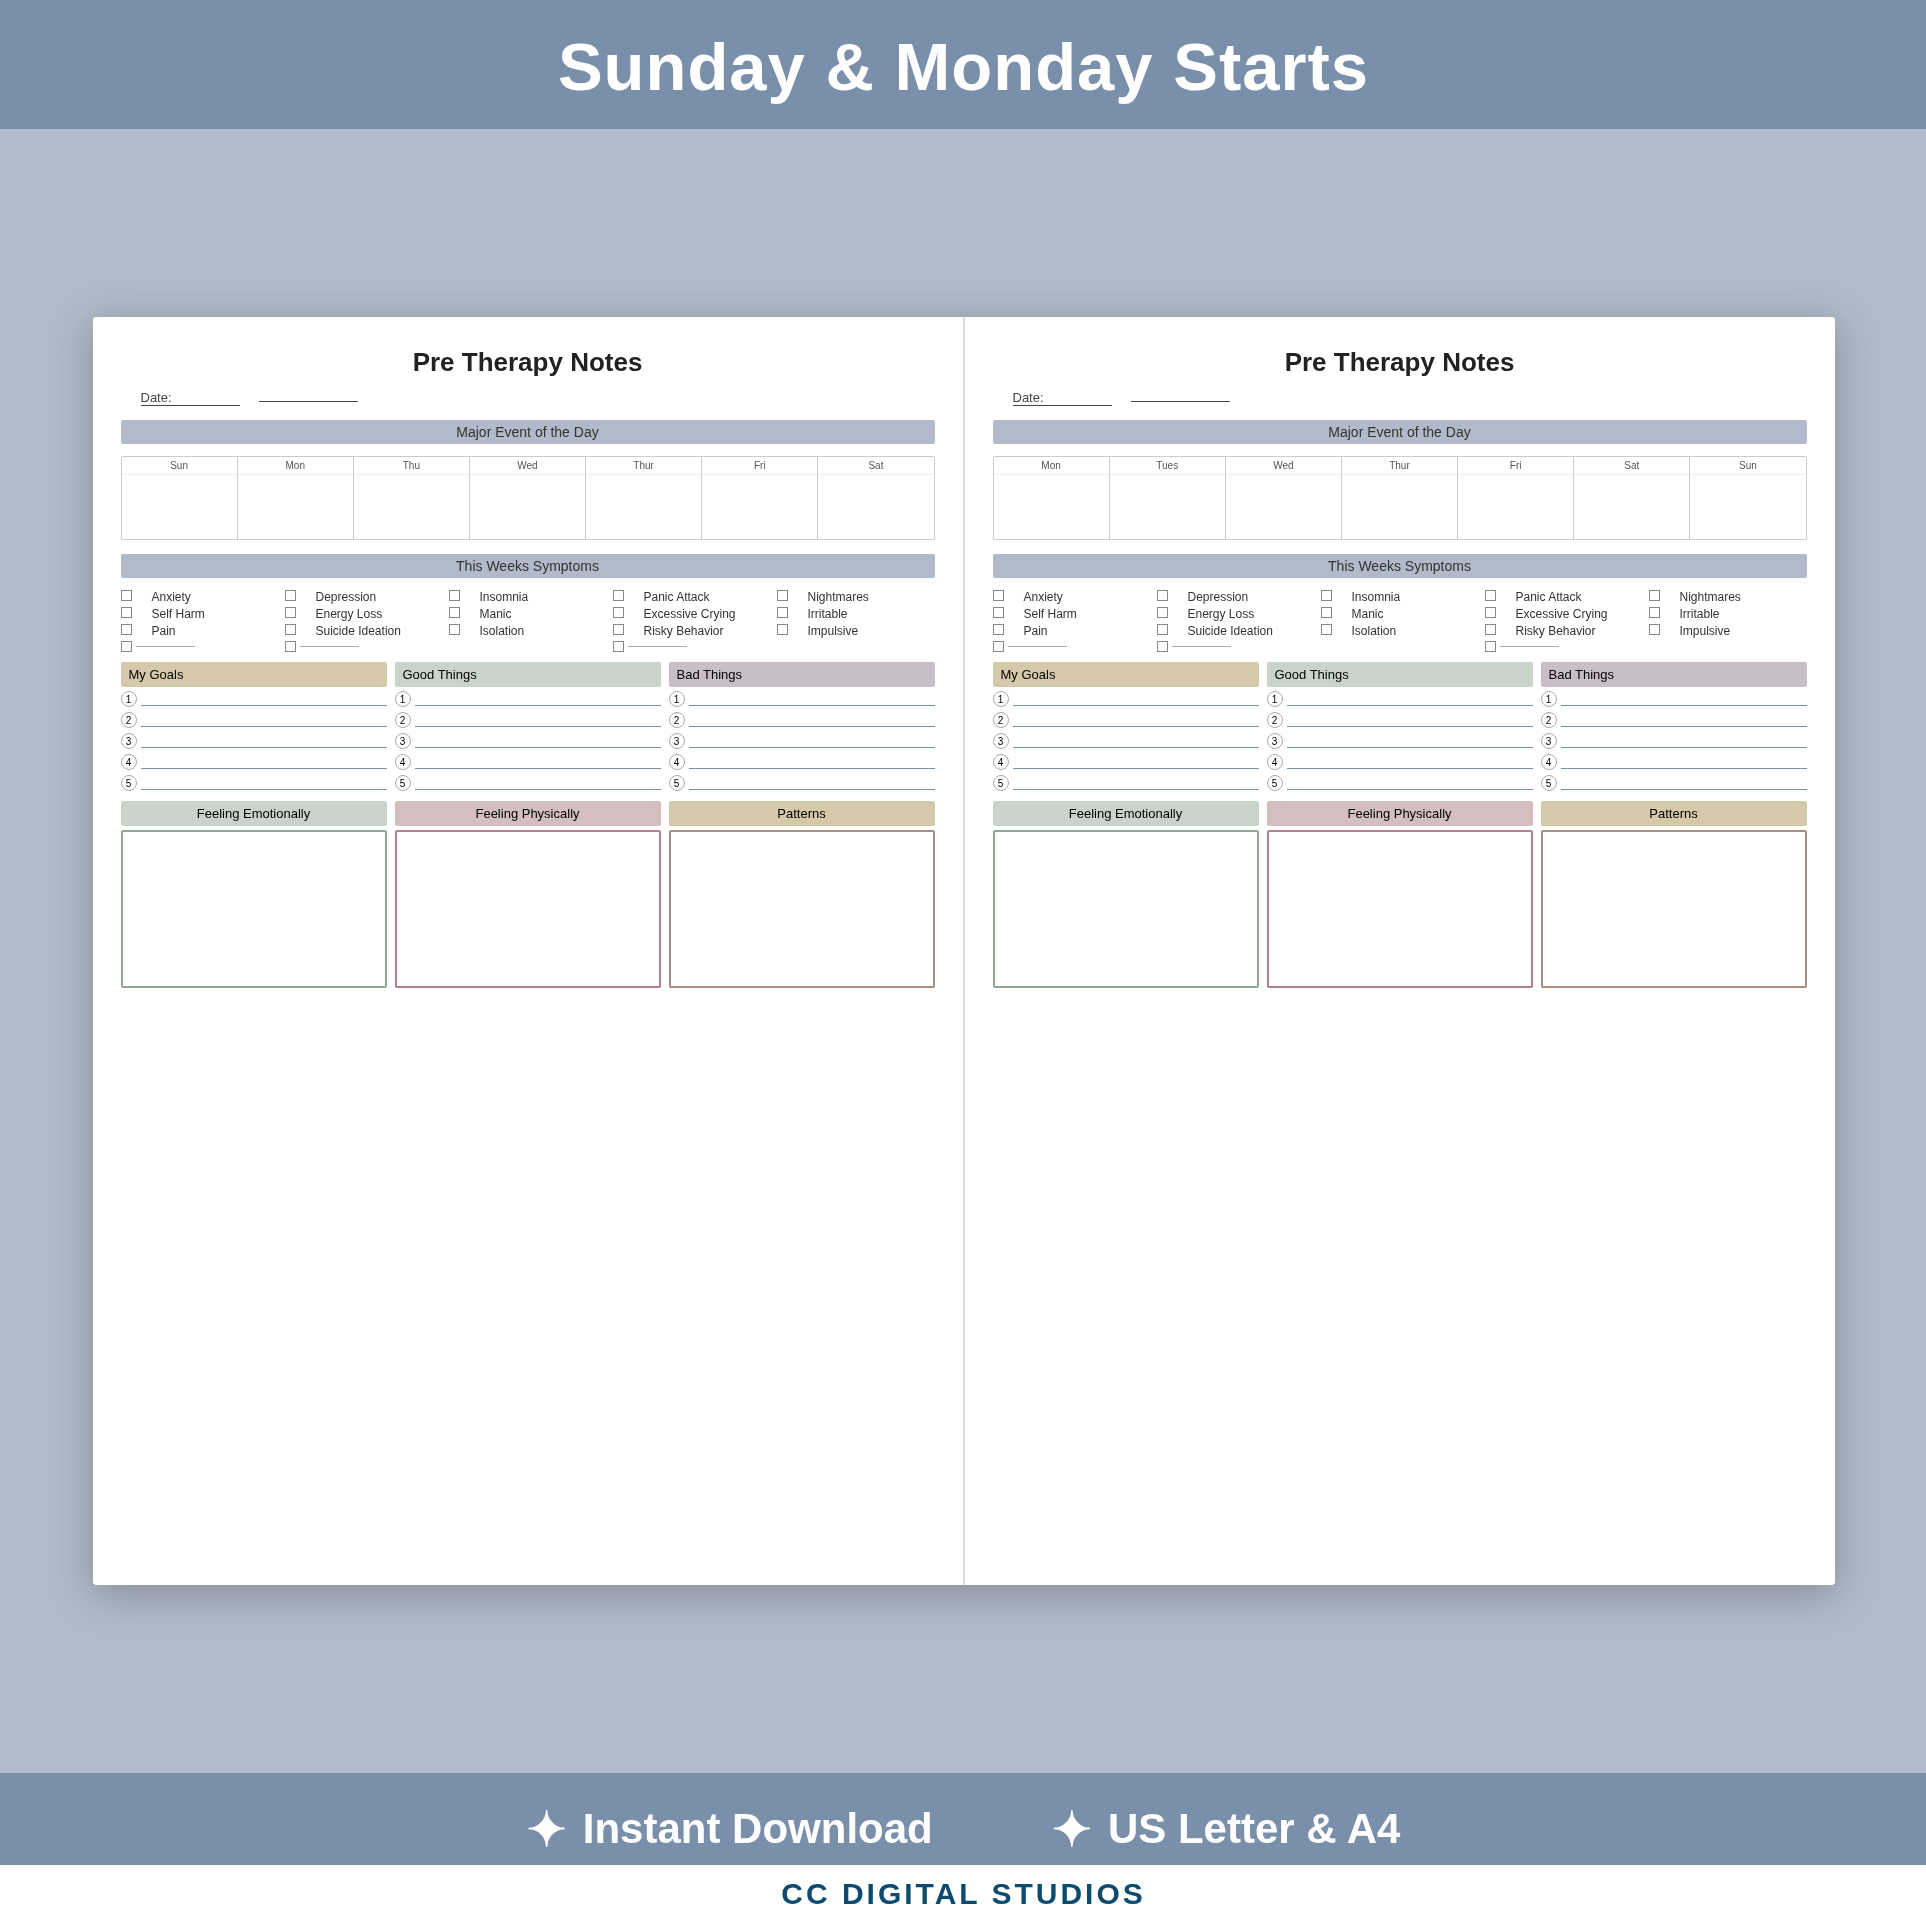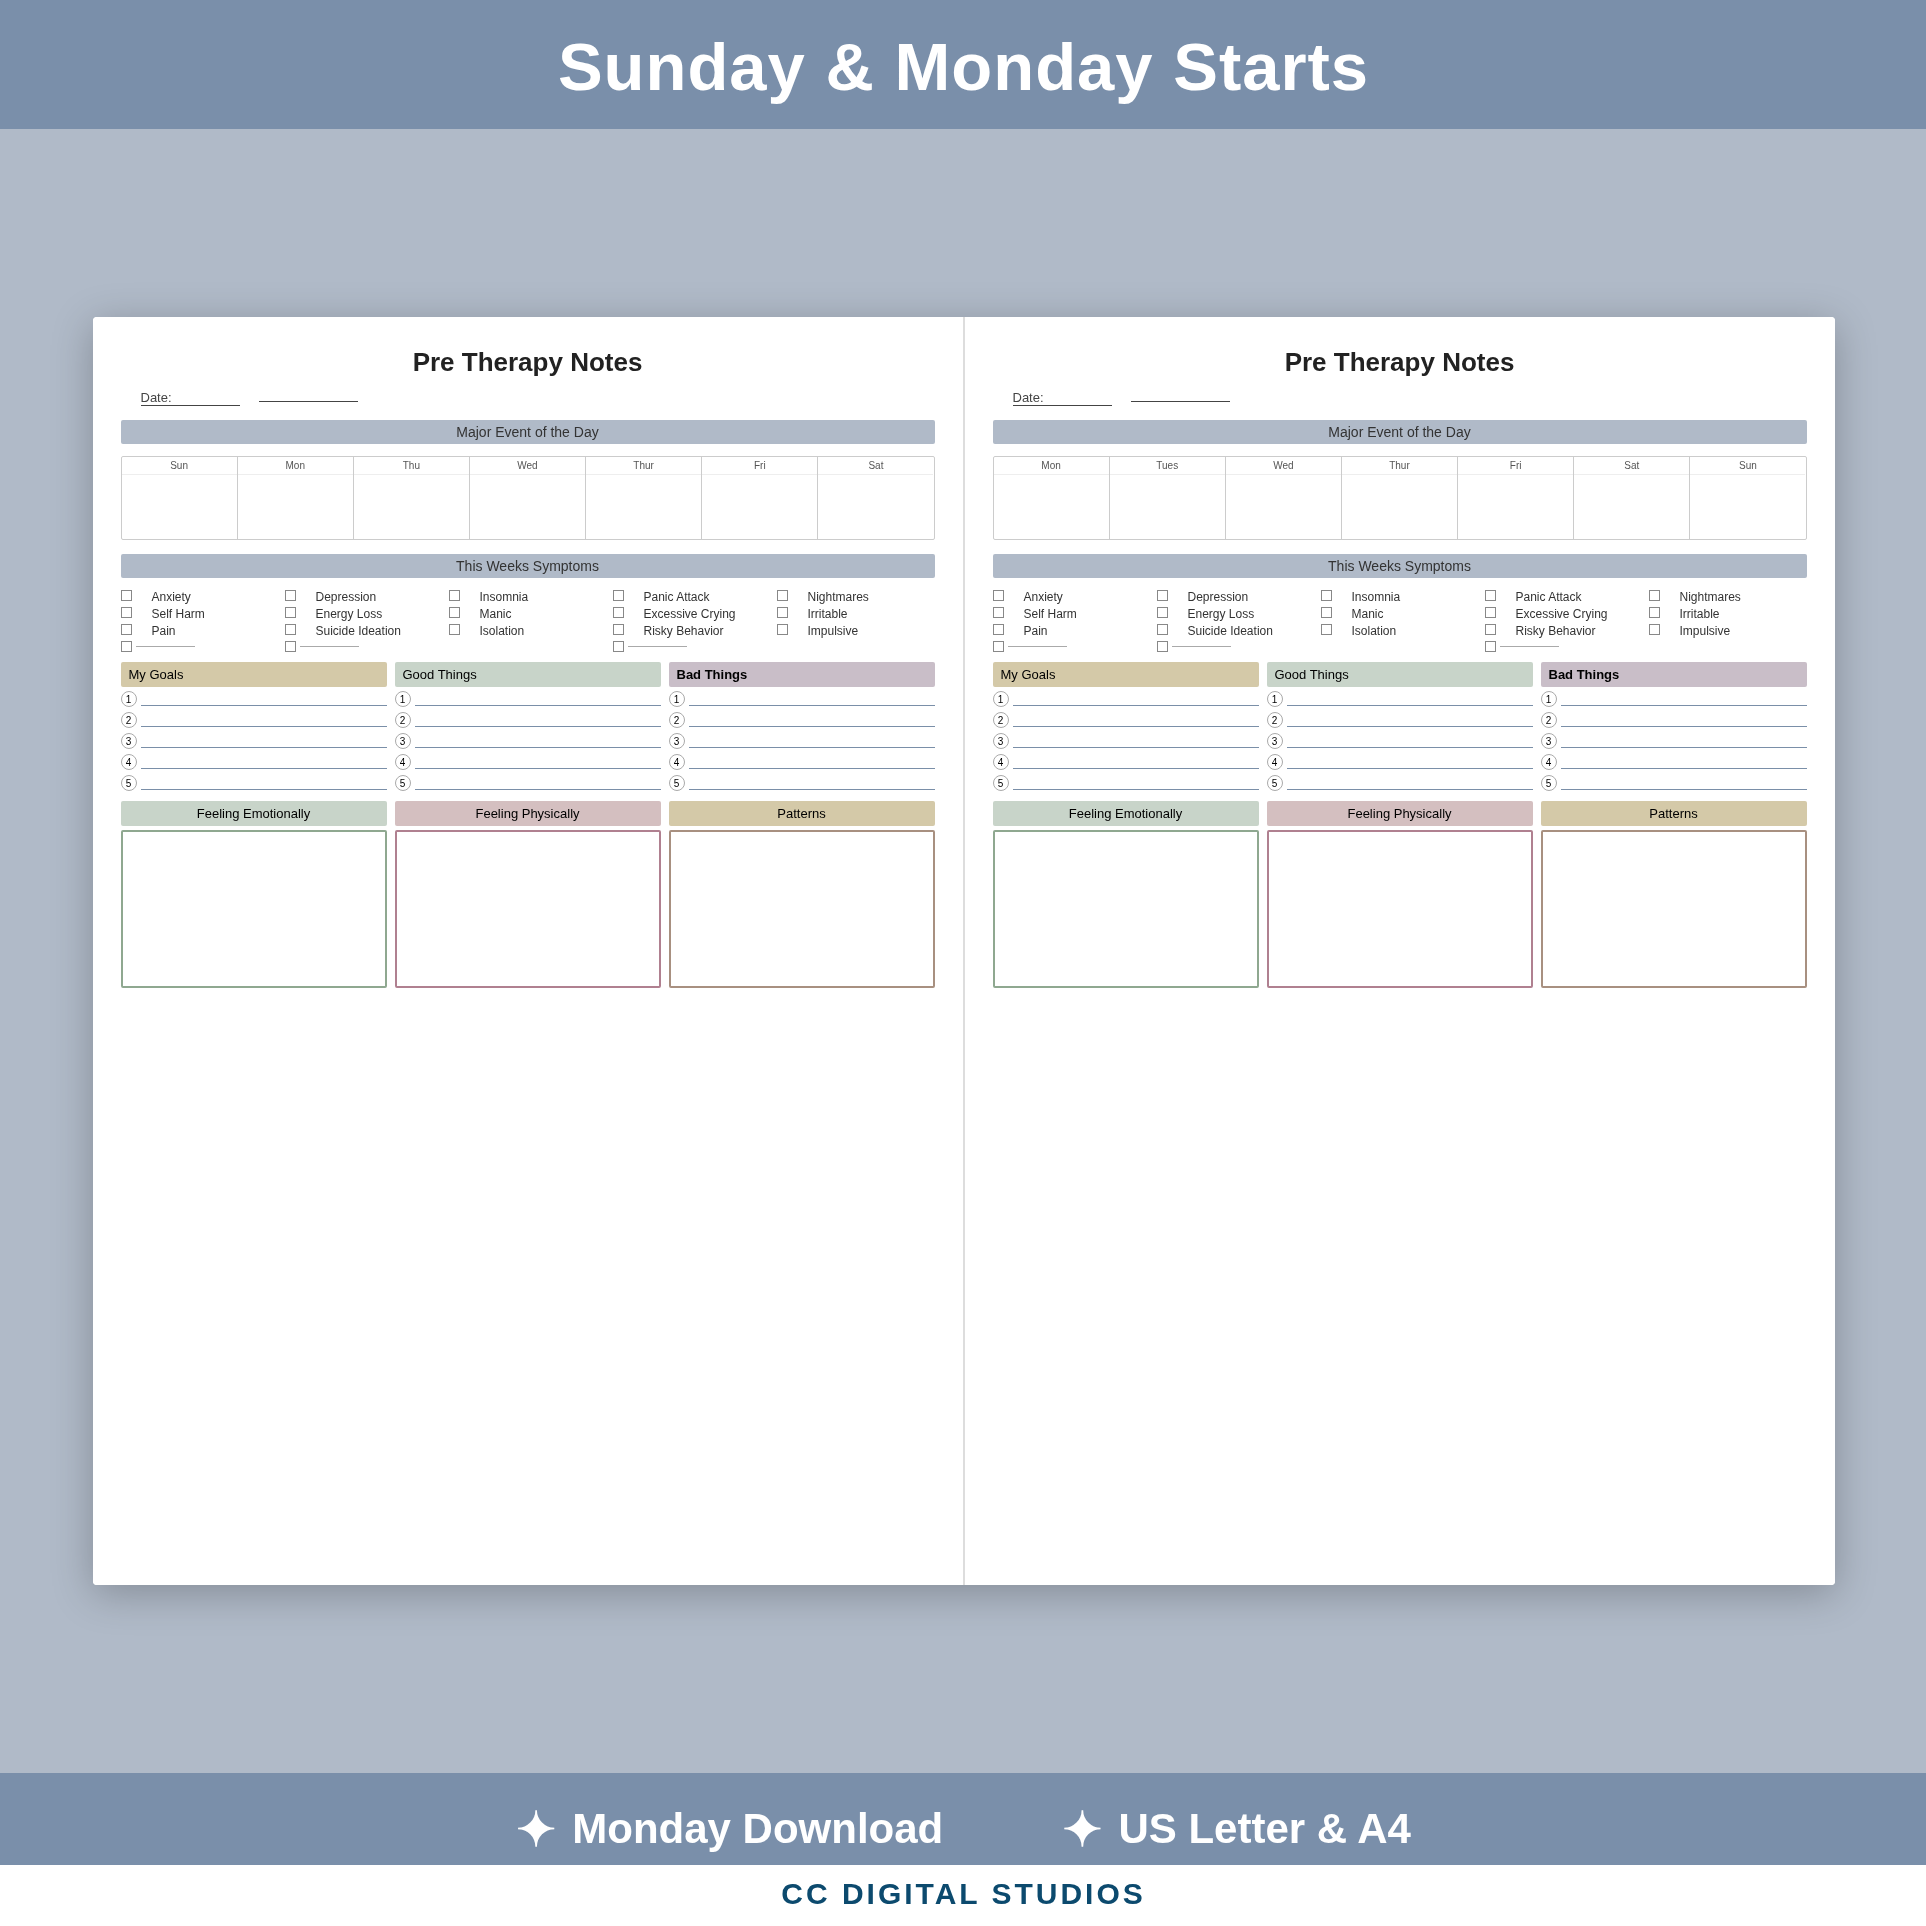--- a/index.html
+++ b/index.html
@@ -149,21 +149,21 @@
     .col-header {
       padding: 5px 8px;
       text-align: left;
       font-size: 13px;
       font-weight: normal;
       border-radius: 2px;
       margin-bottom: 4px;
     }
     .col-header.goals { background-color: #d4c9a8; }
     .col-header.good  { background-color: #c8d4c9; }
-    .col-header.bad   { background-color: #c9bec8; font-weight: bold; }
+    .col-header.bad   { background-color: #c9bec8; }
 
     .numbered-list {
       list-style: none;
       display: flex;
       flex-direction: column;
       gap: 5px;
     }
     .numbered-list li {
       display: flex;
       align-items: center;
@@ -690,21 +690,21 @@
       </div>
     </div>
 
   </div>
 </div>
 
 <div class="bottom-banner">
   <div class="bottom-row-top">
     <div class="bottom-badge">
       <span class="star-icon">✦</span>
-      <span>Monday Download</span>
+      <span>Instant Download</span>
     </div>
     <div class="bottom-badge">
       <span class="star-icon">✦</span>
       <span>US Letter &amp; A4</span>
     </div>
   </div>
   <div class="bottom-brand">CC DIGITAL STUDIOS</div>
 </div>
 
 

